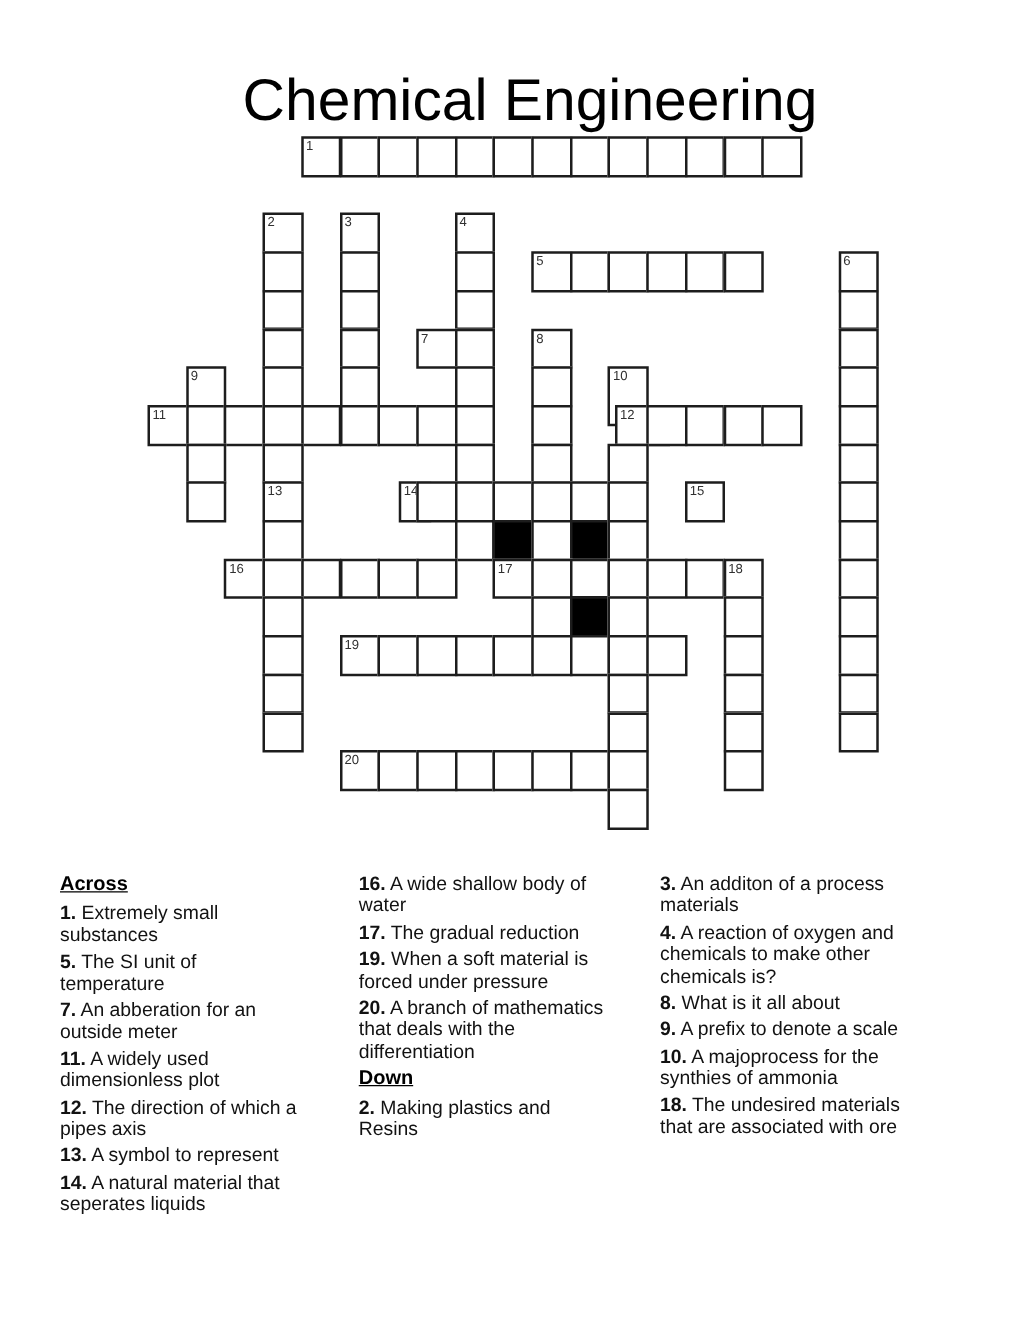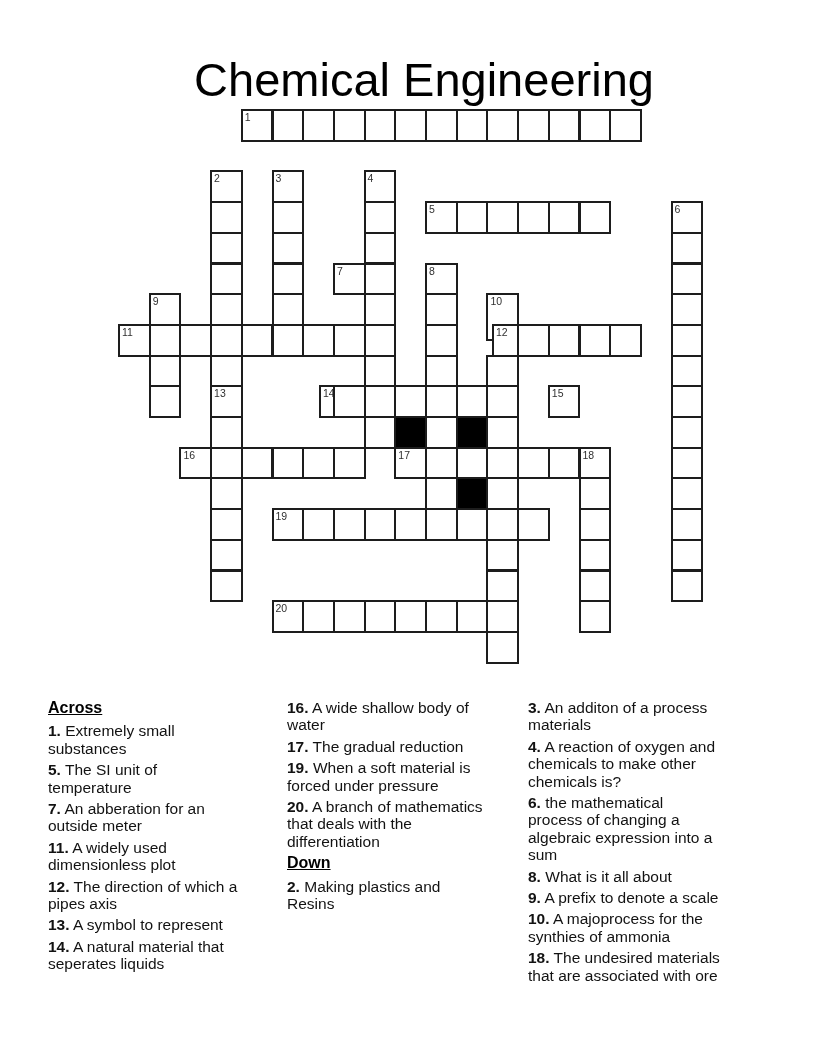--- a/index.html
+++ b/index.html
@@ -242,24 +242,20 @@
       <div class="clue-header">Down</div>
       <div class="clue-item"><span class="clue-num">2.</span> <span class="clue-text">Making plastics and
 Resins</span></div>
     </div>
     <div class="clue-col" style="left: 528px;">
       <div class="clue-item"><span class="clue-num">3.</span> <span class="clue-text">An additon of a process
 materials</span></div>
       <div class="clue-item"><span class="clue-num">4.</span> <span class="clue-text">A reaction of oxygen and
 chemicals to make other
 chemicals is?</span></div>
-      <div class="clue-item"><span class="clue-num">6.</span> <span class="clue-text">the mathematical
-process of changing a
-algebraic expression into a
-sum</span></div>
       <div class="clue-item"><span class="clue-num">8.</span> <span class="clue-text">What is it all about</span></div>
       <div class="clue-item"><span class="clue-num">9.</span> <span class="clue-text">A prefix to denote a scale</span></div>
       <div class="clue-item"><span class="clue-num">10.</span> <span class="clue-text">A majoprocess for the
 synthies of ammonia</span></div>
       <div class="clue-item"><span class="clue-num">18.</span> <span class="clue-text">The undesired materials
 that are associated with ore</span></div>
     </div>
   </div>
 
 </body></html>

